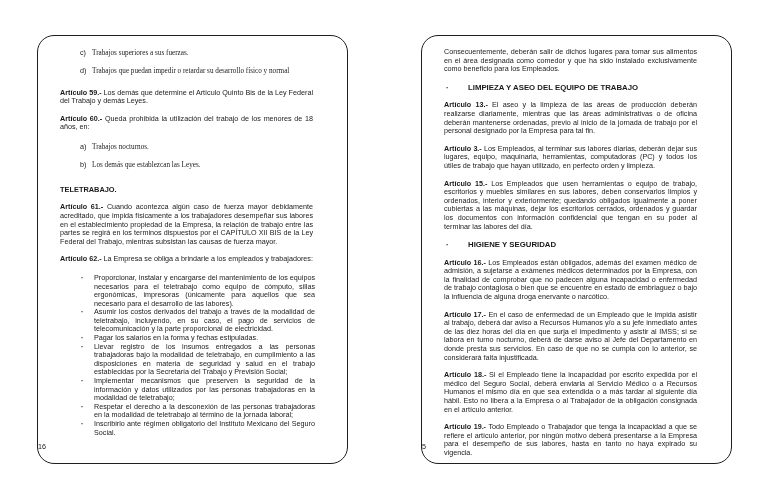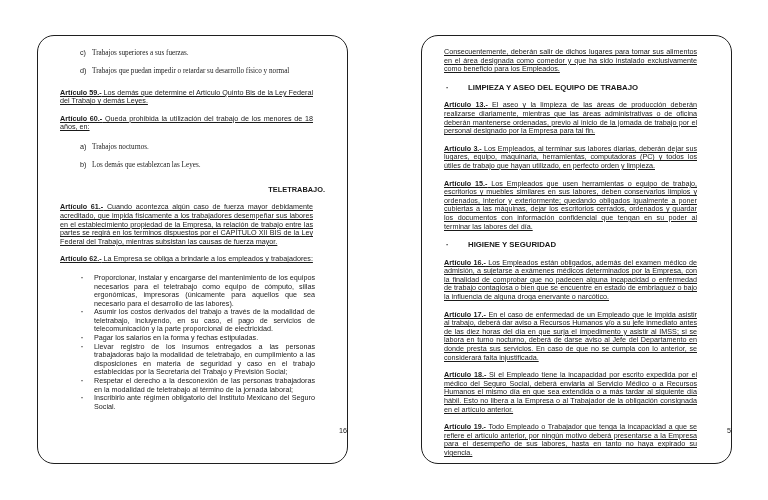--- a/index.html
+++ b/index.html
@@ -11,33 +11,33 @@
     position:absolute; top:35px; width:311px; height:429px;
     border:1.6px solid #1f1f1f; border-radius:17px; box-sizing:border-box;
     background:#fff;
   }
   #page-left { left:37px; }
   #page-right { left:421px; }
   .content {
     position:absolute; left:22px; right:22px; top:10px;
     font-size:7.2px; line-height:8.6px;
   }
-  .para { margin:0 12px 9px 0; text-align:justify;text-decoration:underline; }
+  .para { margin:0 12px 9px 0; text-align:justify; }
   .para b { font-weight:bold; }
   .item { display:flex; margin:0 0 9.5px 0; }
   .item .mark { width:12px; margin-left:20px; flex:none; }
   .item .txt { flex:1;font-family:Liberation Serif, serif; }
-  .heading { font-weight:bold; font-size:7.4px; margin:16px 0 9px 0;text-align:right; }
+  .heading { font-weight:bold; font-size:7.4px; margin:16px 0 9px 0; }
   ul.bullets { list-style:none; margin:10px; padding:0 0 0 11px; }
   ul.bullets li { position:relative; padding-left:13px; text-align:justify; margin:0; }
   ul.bullets li::before { content:"·"; position:absolute; left:0; top:0; font-weight:bold; }
   .sec-head { display:flex; font-weight:bold; font-size:7.8px; margin:10px 0 9px 0; }
   .sec-head .dot { width:22px; flex:none; padding-left:2px; }
   .pagenum {
-    position:absolute; bottom:28px; left:0; right:0; text-align:right;
+    position:absolute; bottom:12px; left:0; right:0; text-align:left;
     font-size:7.2px;
   }
 </style>
 </head>
 <body>
 
 <div class="page" id="page-left">
   <div class="content">
     <div class="item" style="margin-top:3px;">
       <span class="mark">c)</span>
@@ -62,21 +62,22 @@
 
     <div class="heading">TELETRABAJO.</div>
 
     <p class="para"><b>Artículo 61.-</b><span> Cuando acontezca algún caso de fuerza mayor debidamente acreditado, que impida físicamente a los trabajadores desempeñar sus labores en el establecimiento propiedad de la Empresa, la relación de trabajo entre las partes se regirá en los terminos dispuestos por el CAPÍTULO XII BIS de la Ley Federal del Trabajo, mientras subsistan las causas de fuerza mayor.</span></p>
     <p class="para" style="margin-bottom:10px;"><b>Artículo 62.-</b><span> La Empresa se obliga a brindarle a los empleados y trabajadores:</span></p>
 
     <ul class="bullets">
       <li>Proporcionar, instalar y encargarse del mantenimiento de los equipos necesarios para el teletrabajo como equipo de cómputo, sillas ergonómicas, impresoras (únicamente para aquellos que sea necesario para el desarrollo de las labores).</li>
       <li>Asumir los costos derivados del trabajo a través de la modalidad de teletrabajo, incluyendo, en su caso, el pago de servicios de telecomunicación y la parte proporcional de electricidad.</li>
       <li>Pagar los salarios en la forma y fechas estipuladas.</li>
-      <li>Llevar registro de los insumos entregados a las personas trabajadoras bajo la modalidad de teletrabajo, en cumplimiento a las disposiciones en materia de seguridad y caso en el trabajo establecidas por la Secretaría del Trabajo y Previsión Social;</li>
+      <li>Llevar registro de los insumos entregados a las personas trabajadoras bajo la modalidad de teletrabajo, en cumplimiento a las disposiciones en materia de seguridad y salud en el trabajo establecidas por la Secretaría del Trabajo y Previsión Social;</li>
+      <li>Implementar mecanismos que preserven la seguridad de la información y datos utilizados por las personas trabajadoras en la modalidad de teletrabajo;</li>
       <li>Respetar el derecho a la desconexión de las personas trabajadoras en la modalidad de teletrabajo al término de la jornada laboral;</li>
       <li>Inscribirlo ante régimen obligatorio del Instituto Mexicano del Seguro Social.</li>
     </ul>
   </div>
   <div class="pagenum">16</div>
 </div>
 
 <div class="page" id="page-right">
   <div class="content">
     <p class="para" style="margin-top:2px;">Consecuentemente, deberán salir de dichos lugares para tomar sus alimentos en el área designada como comedor y que ha sido instalado exclusivamente como beneficio para los Empleados.</p>

